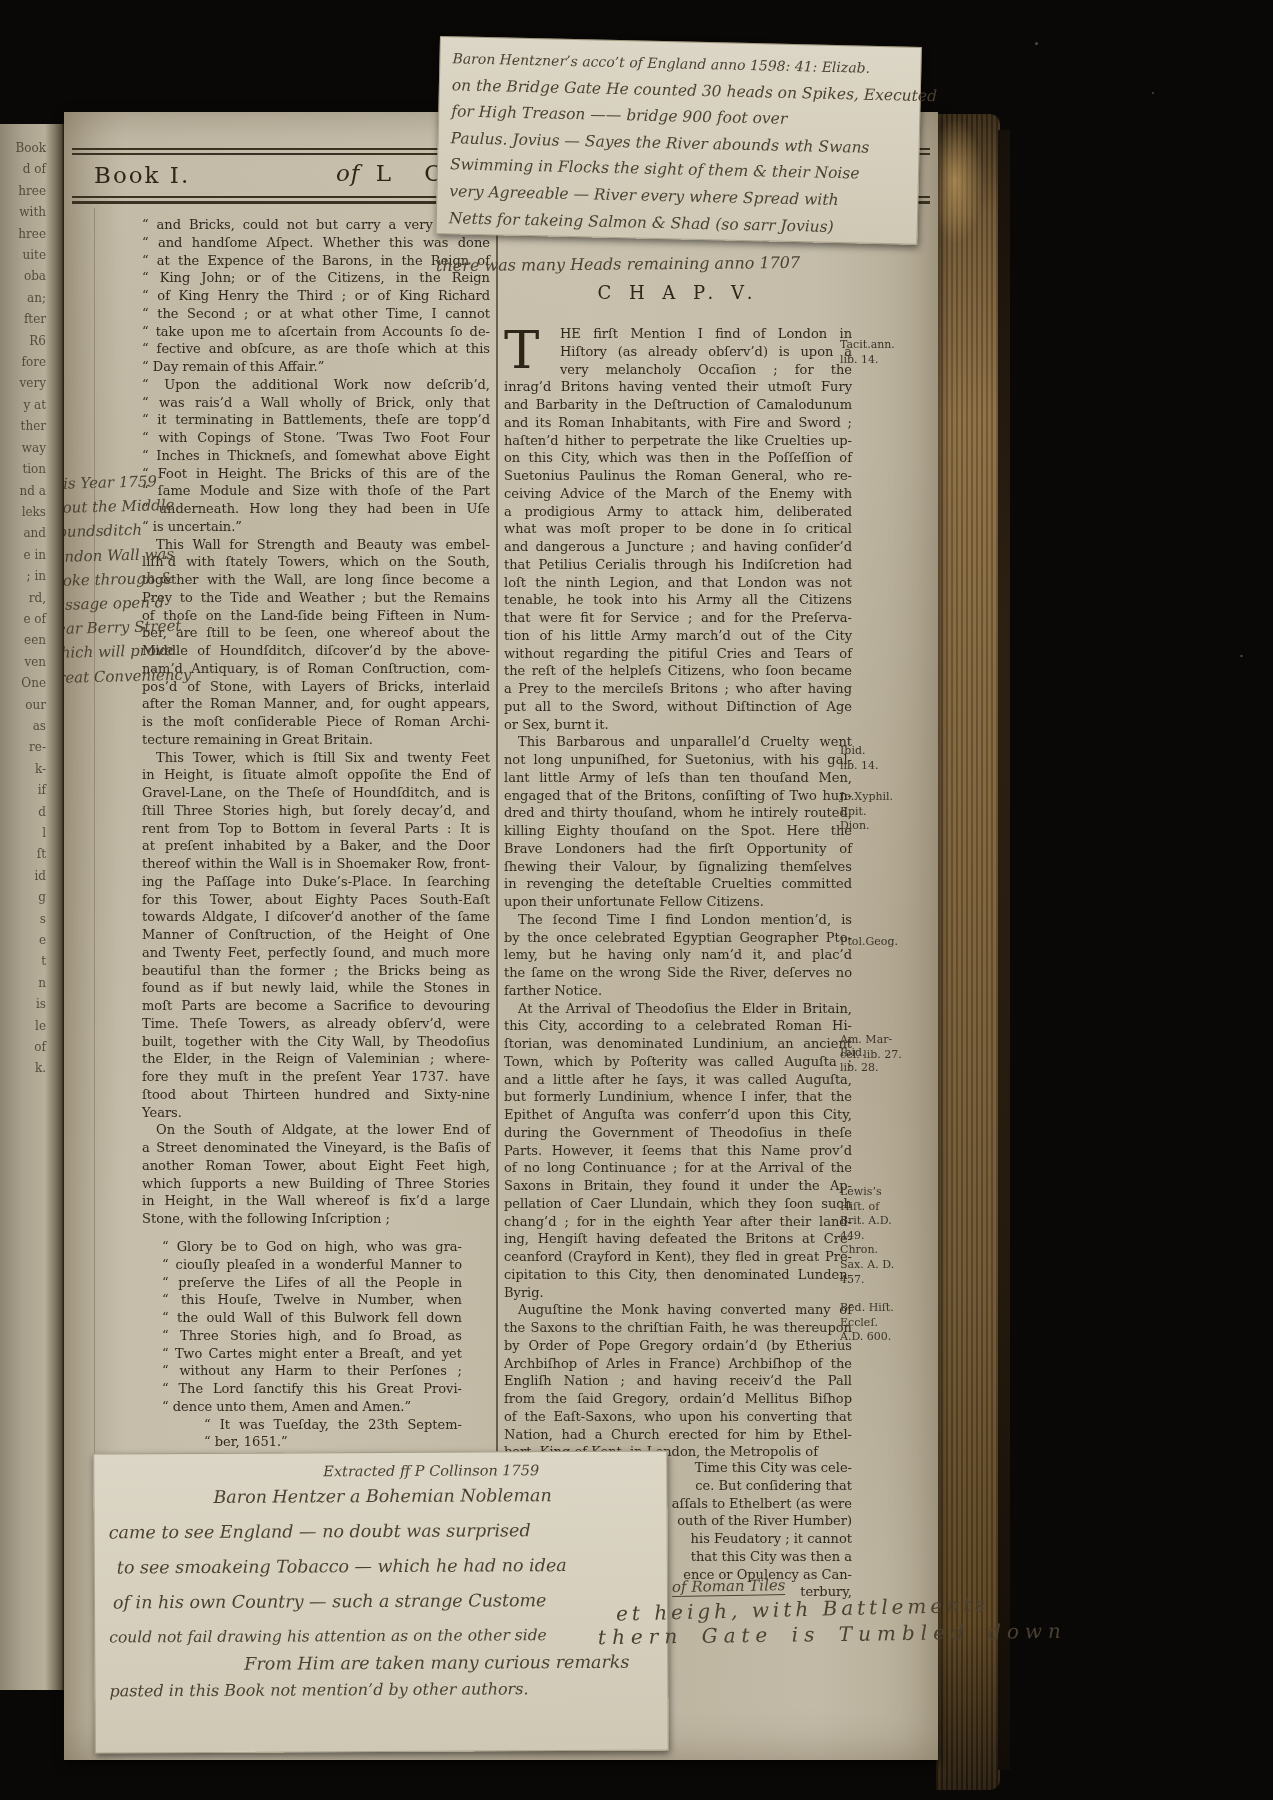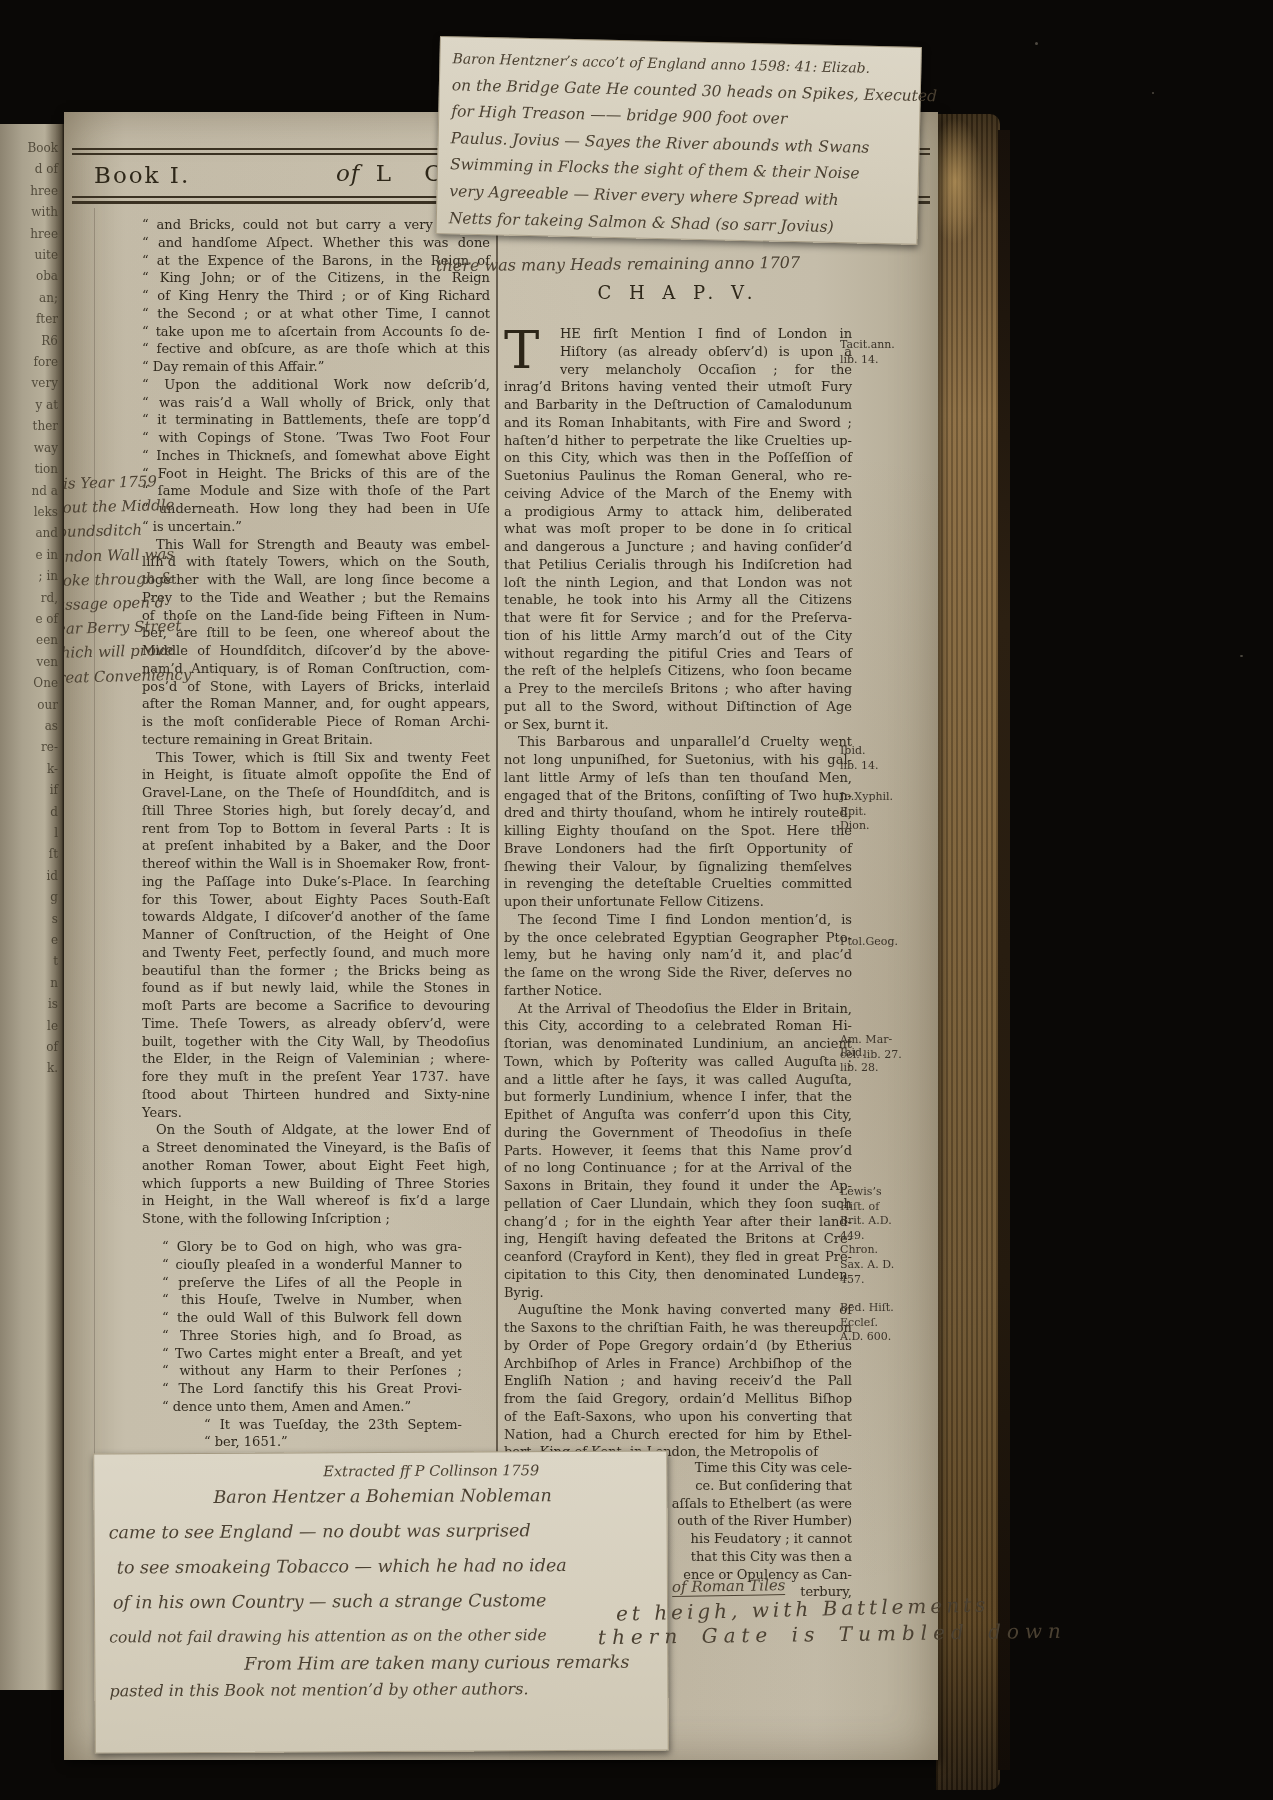--- a/index.html
+++ b/index.html
@@ -12,21 +12,21 @@
   }
   .speck{position:absolute;border-radius:50%;background:rgba(205,195,175,.35);}
   
   .edge-strip{
     position:absolute;left:0;top:124px;width:64px;height:1566px;
     background:linear-gradient(90deg,#8d8471 0,#aaa28e 35%,#b7af9a 70%,#5f5543 96%,#2a2217 100%);
     padding-top:14px;box-sizing:border-box;
     text-align:right;color:#413a2b;font-size:12px;line-height:21.4px;
     overflow:hidden;
   }
-  .edge-strip .frag{padding-right:6px;white-space:nowrap;opacity:.85;}
+  .edge-strip .frag{padding-right:18px;white-space:nowrap;opacity:.85;}
   
   .fore-edge{
     position:absolute;left:936px;top:114px;width:64px;height:1676px;
     background:
       radial-gradient(ellipse 40px 90px at 30% 4%, rgba(220,180,110,.55), transparent 70%),
       repeating-linear-gradient(90deg, rgba(0,0,0,.18) 0 2px, rgba(255,230,180,.06) 2px 5px),
       linear-gradient(180deg,#332614 0,#6d5432 6%,#8a6c42 18%,#7a5f38 45%,#6b5330 70%,#57401f 90%,#241a0e 100%);
     border-radius:0 10px 10px 0;
   }
   .board-edge{

